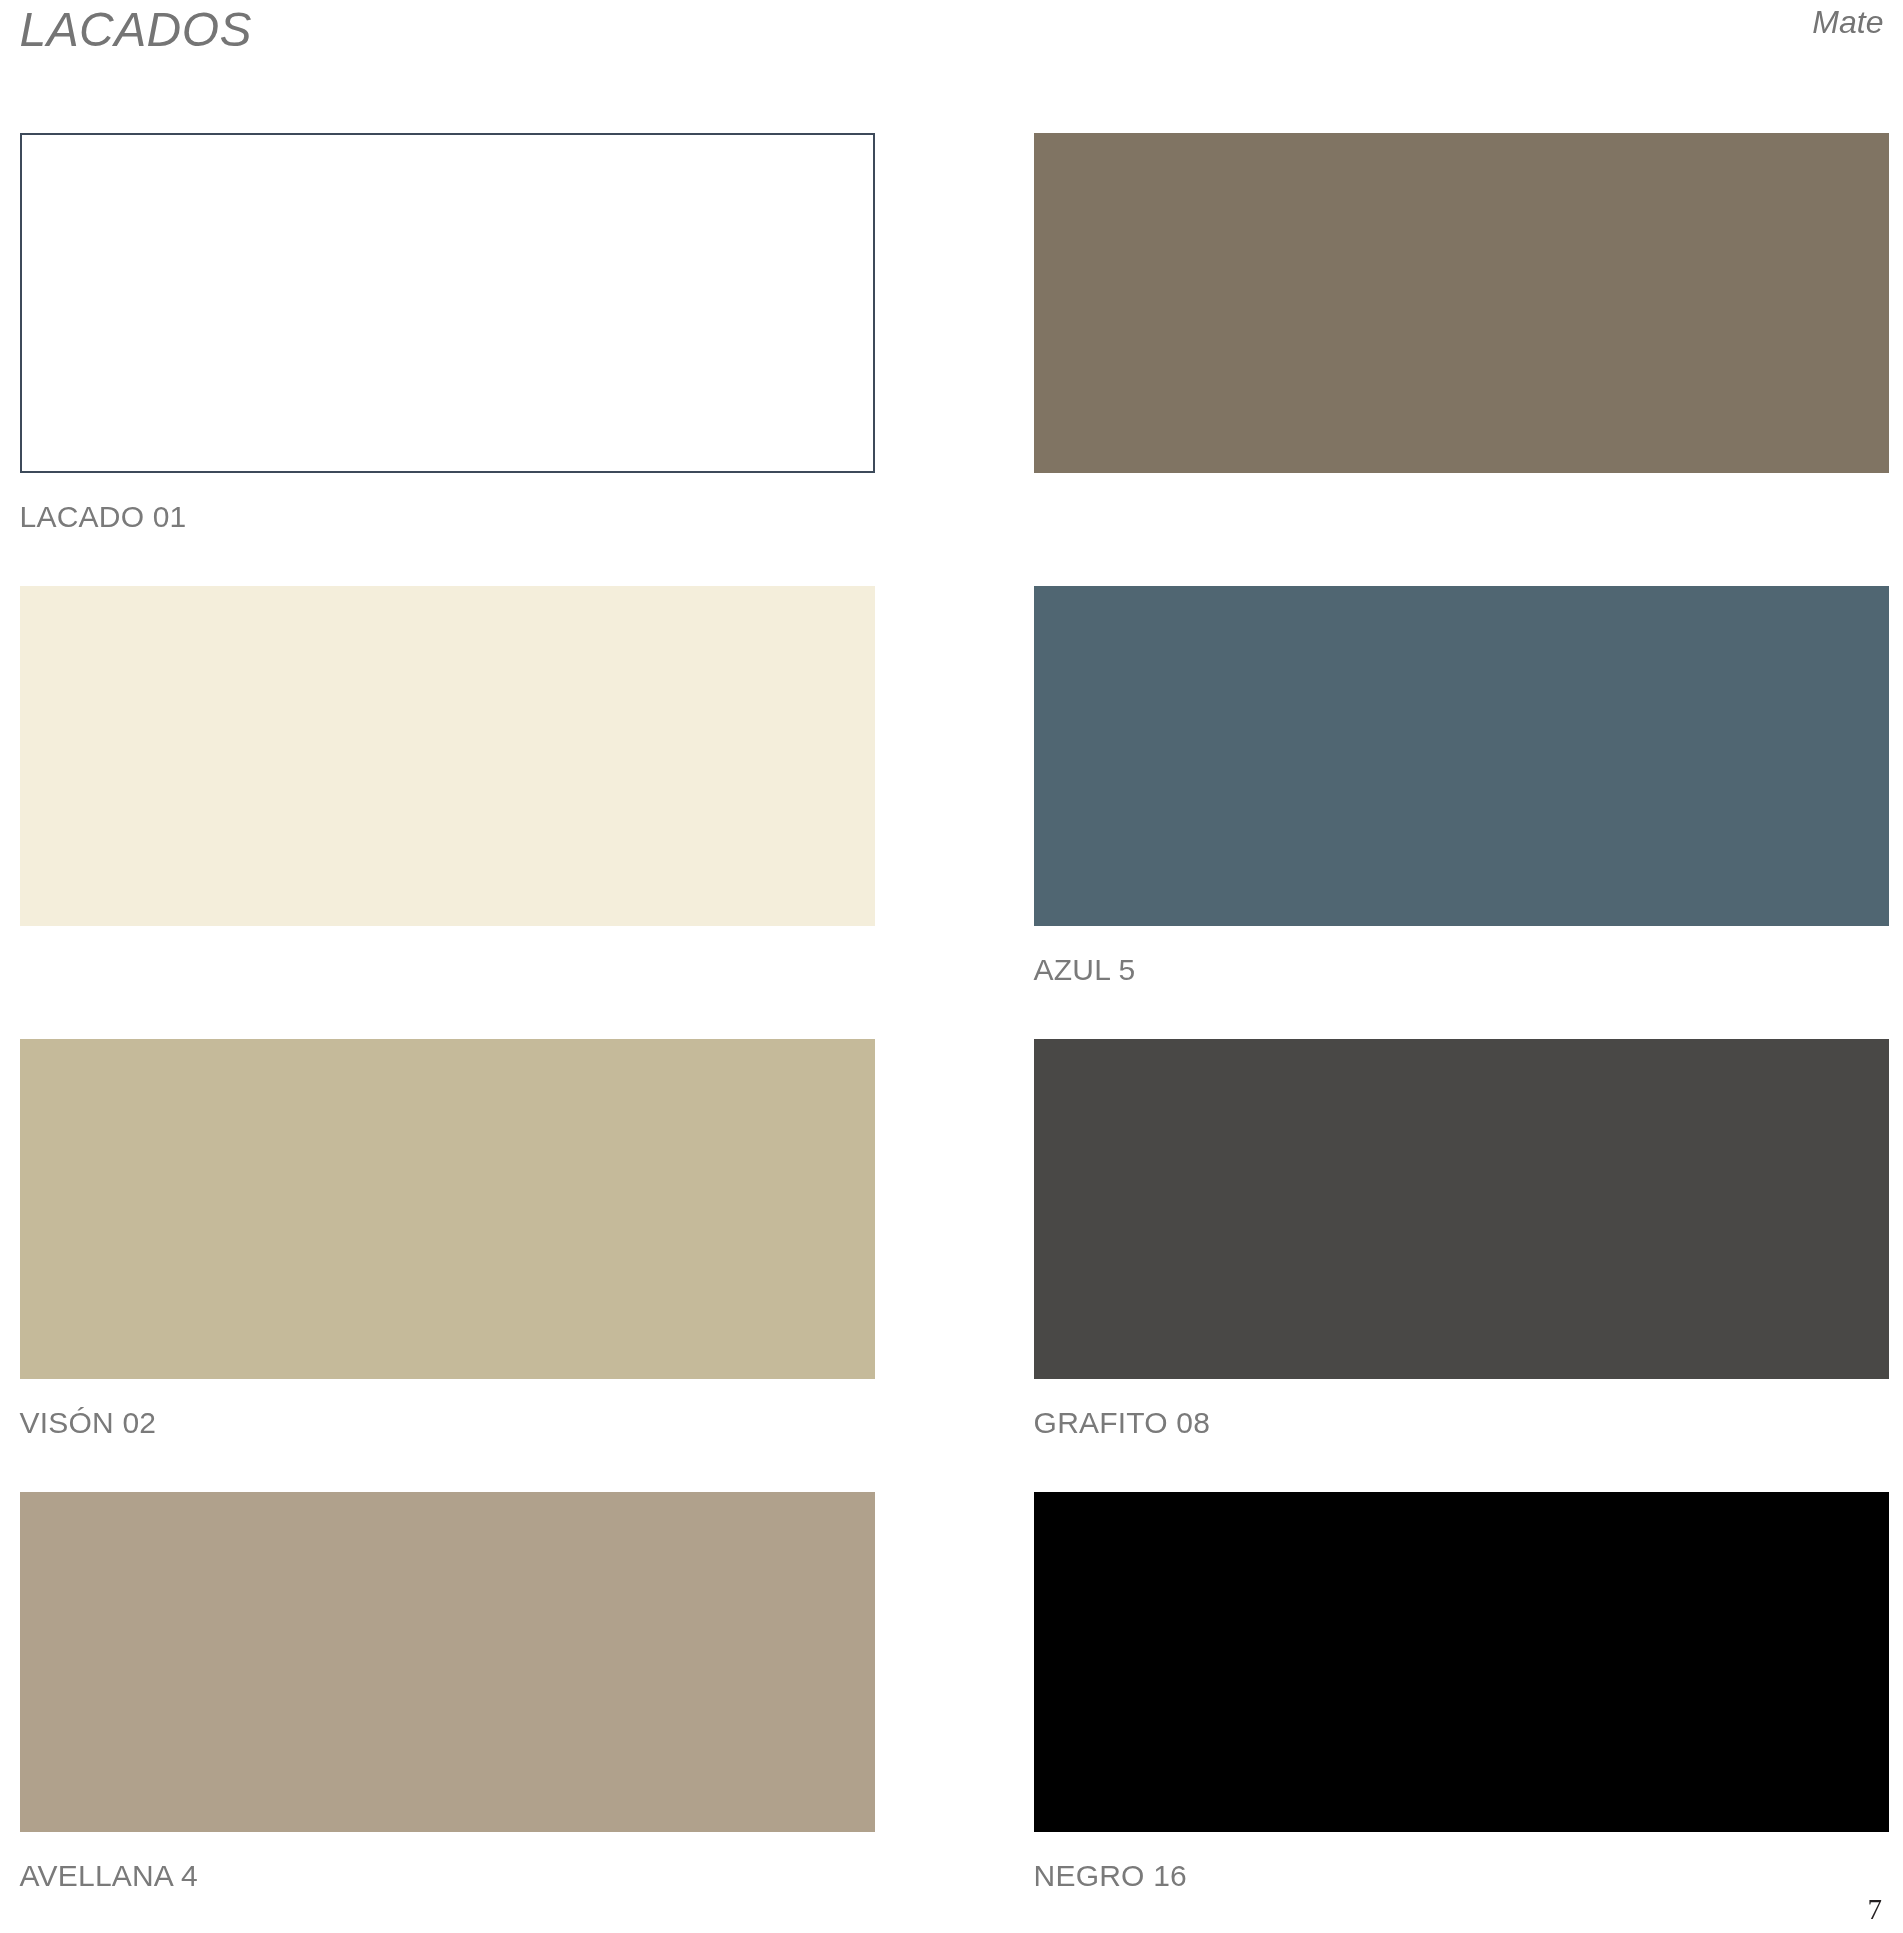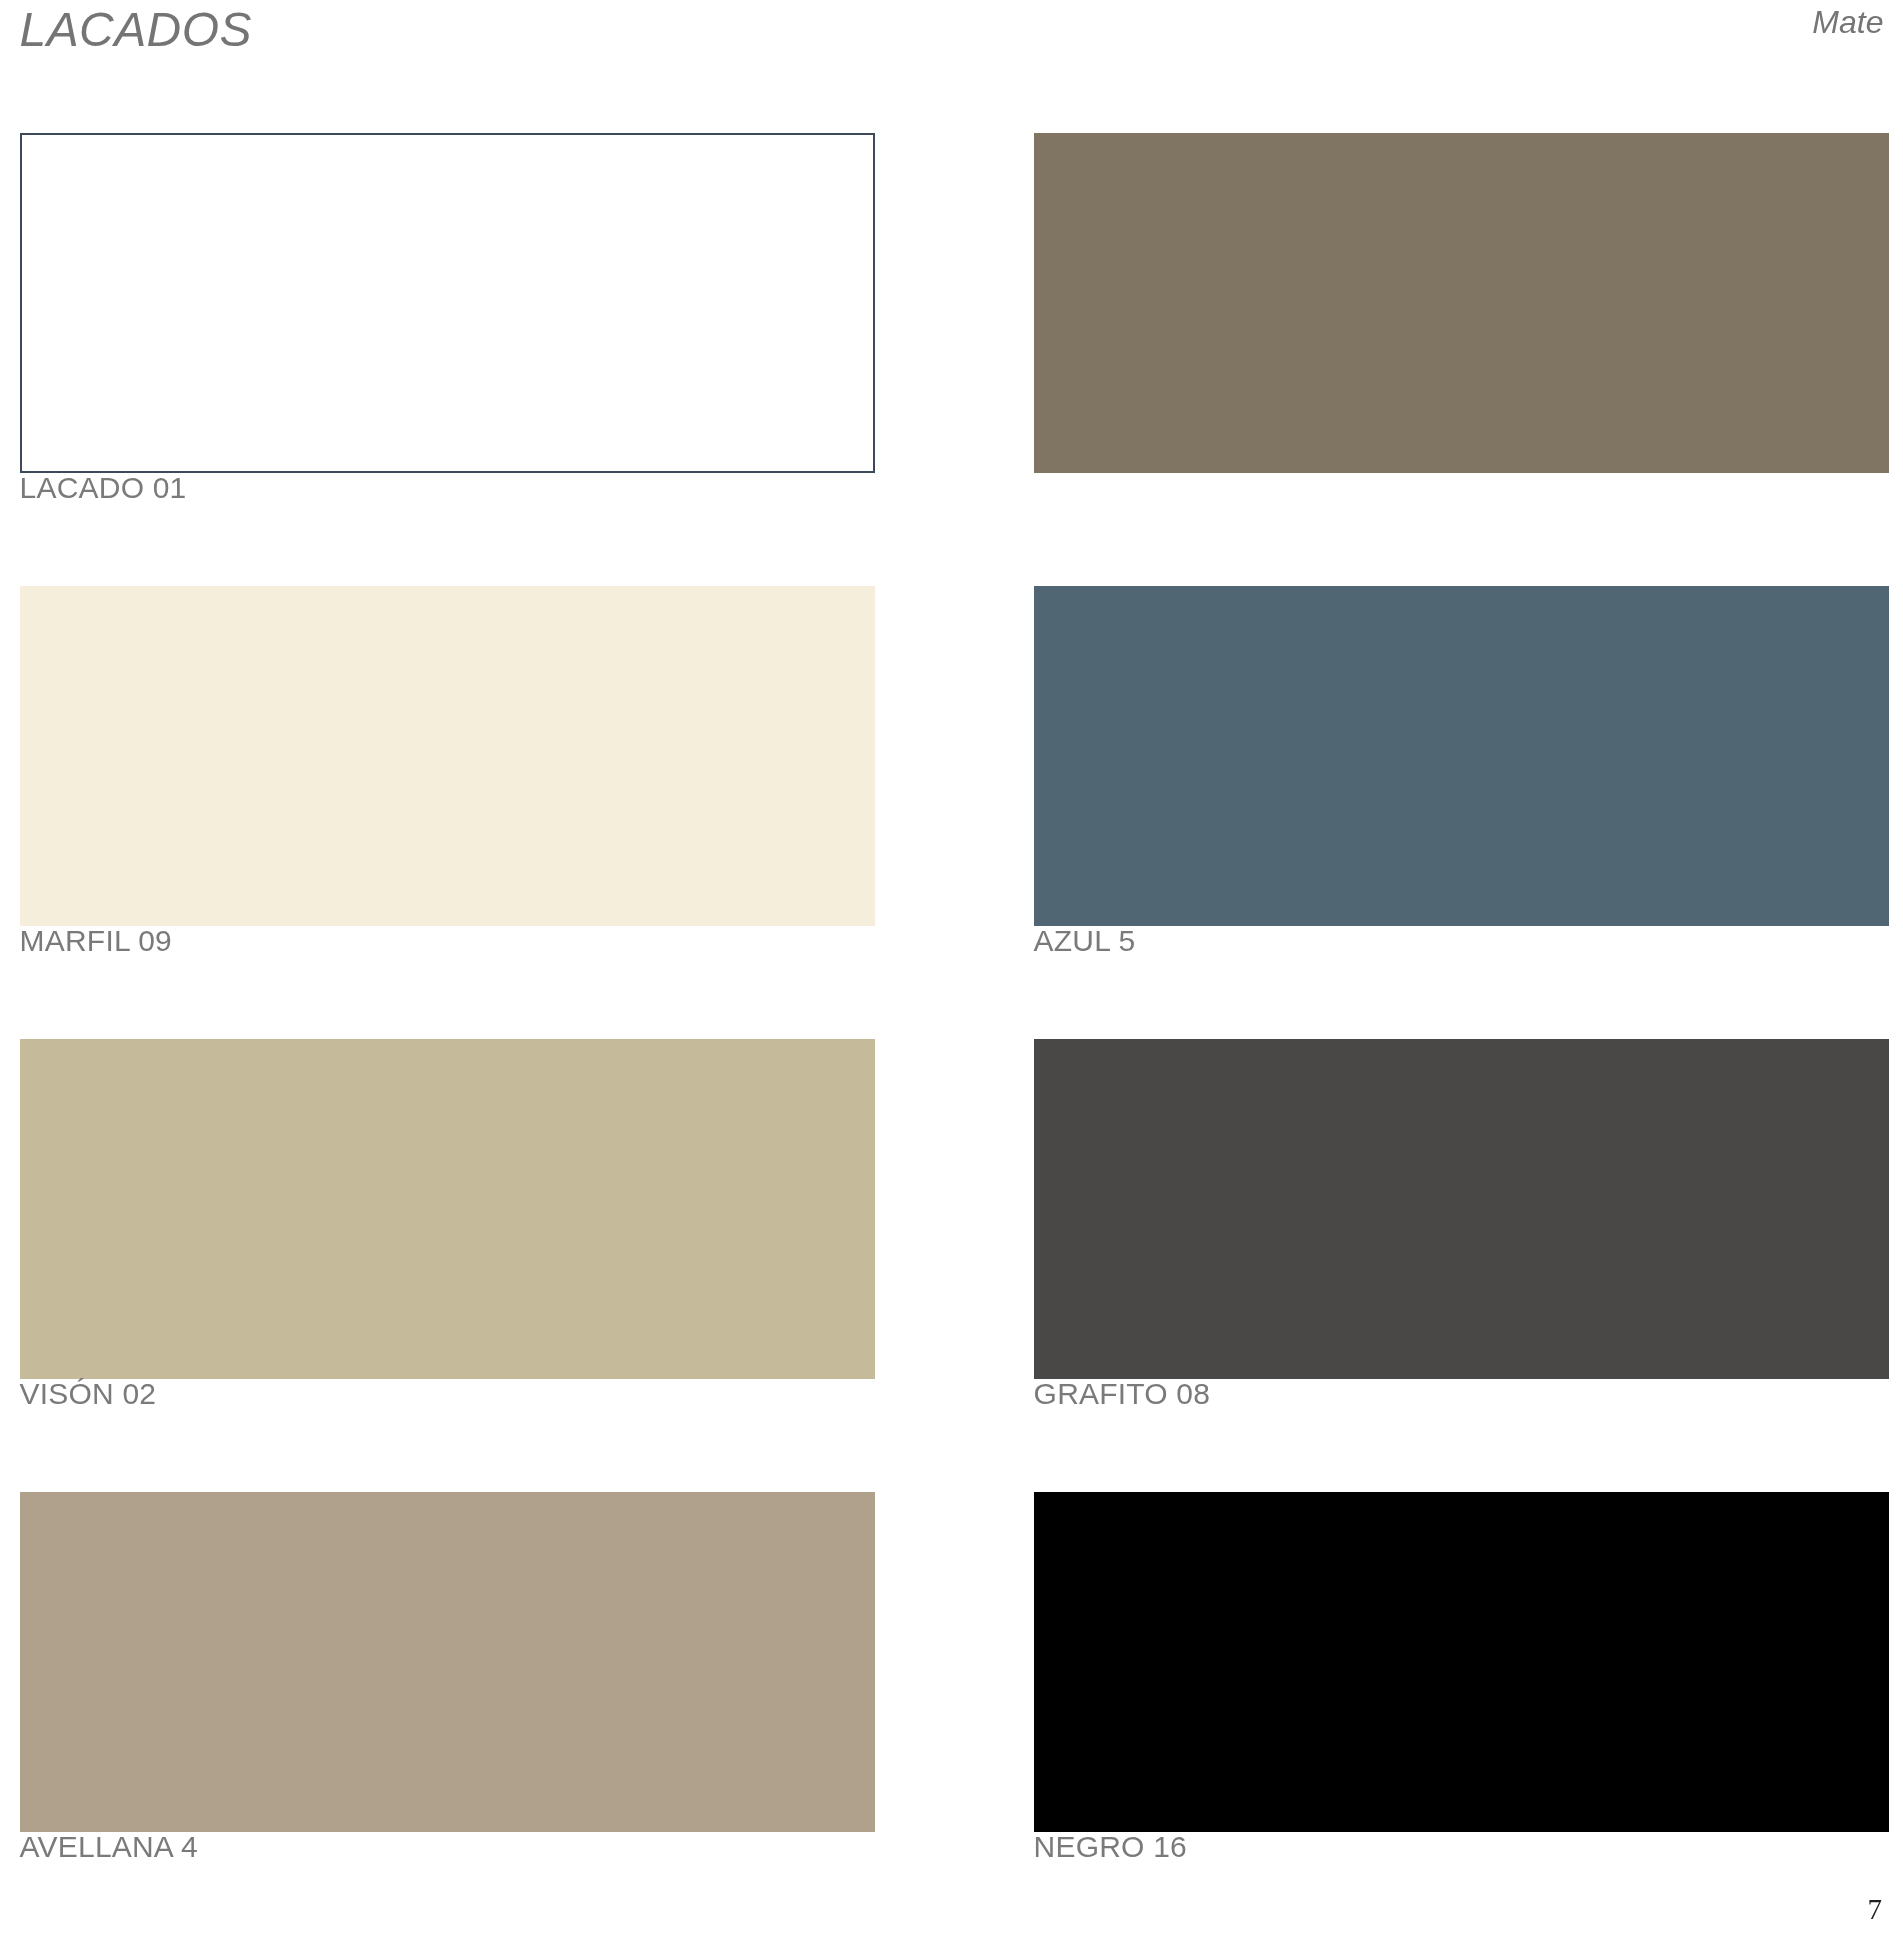--- a/index.html
+++ b/index.html
@@ -74,20 +74,21 @@
   }
   .swatch-chip.outlined {
     border: 2.3px solid #3d4a5a;
   }
 
   .swatch-label {
     font-size: 30px;
     font-weight: 400;
     color: #7a7a7a;
     letter-spacing: 0.2px;
+    margin-top: 29px;
     line-height: 1;
     white-space: nowrap;
   }
 
   
   .page-number {
     position: absolute;
     right: 21px;
     bottom: 9px;
     font-family: "Liberation Serif", serif;
@@ -112,21 +113,20 @@
       <div class="swatch-chip outlined" style="background: rgb(255, 255, 255); border-color: rgb(61, 74, 90);"></div>
       <div class="swatch-label">LACADO 01</div>
     </div>
 
     <div class="swatch-cell">
       <div class="swatch-chip" style="background: rgb(128, 116, 99);"></div>
     </div>
 
     <div class="swatch-cell">
       <div class="swatch-chip" style="background: rgb(244, 238, 219);"></div>
-      <div class="swatch-label">MARFIL 09</div>
     </div>
 
     <div class="swatch-cell">
       <div class="swatch-chip" style="background: rgb(80, 102, 114);"></div>
       <div class="swatch-label">AZUL 5</div>
     </div>
 
     <div class="swatch-cell">
       <div class="swatch-chip" style="background: rgb(197, 186, 154);"></div>
       <div class="swatch-label">VISÓN 02</div>

